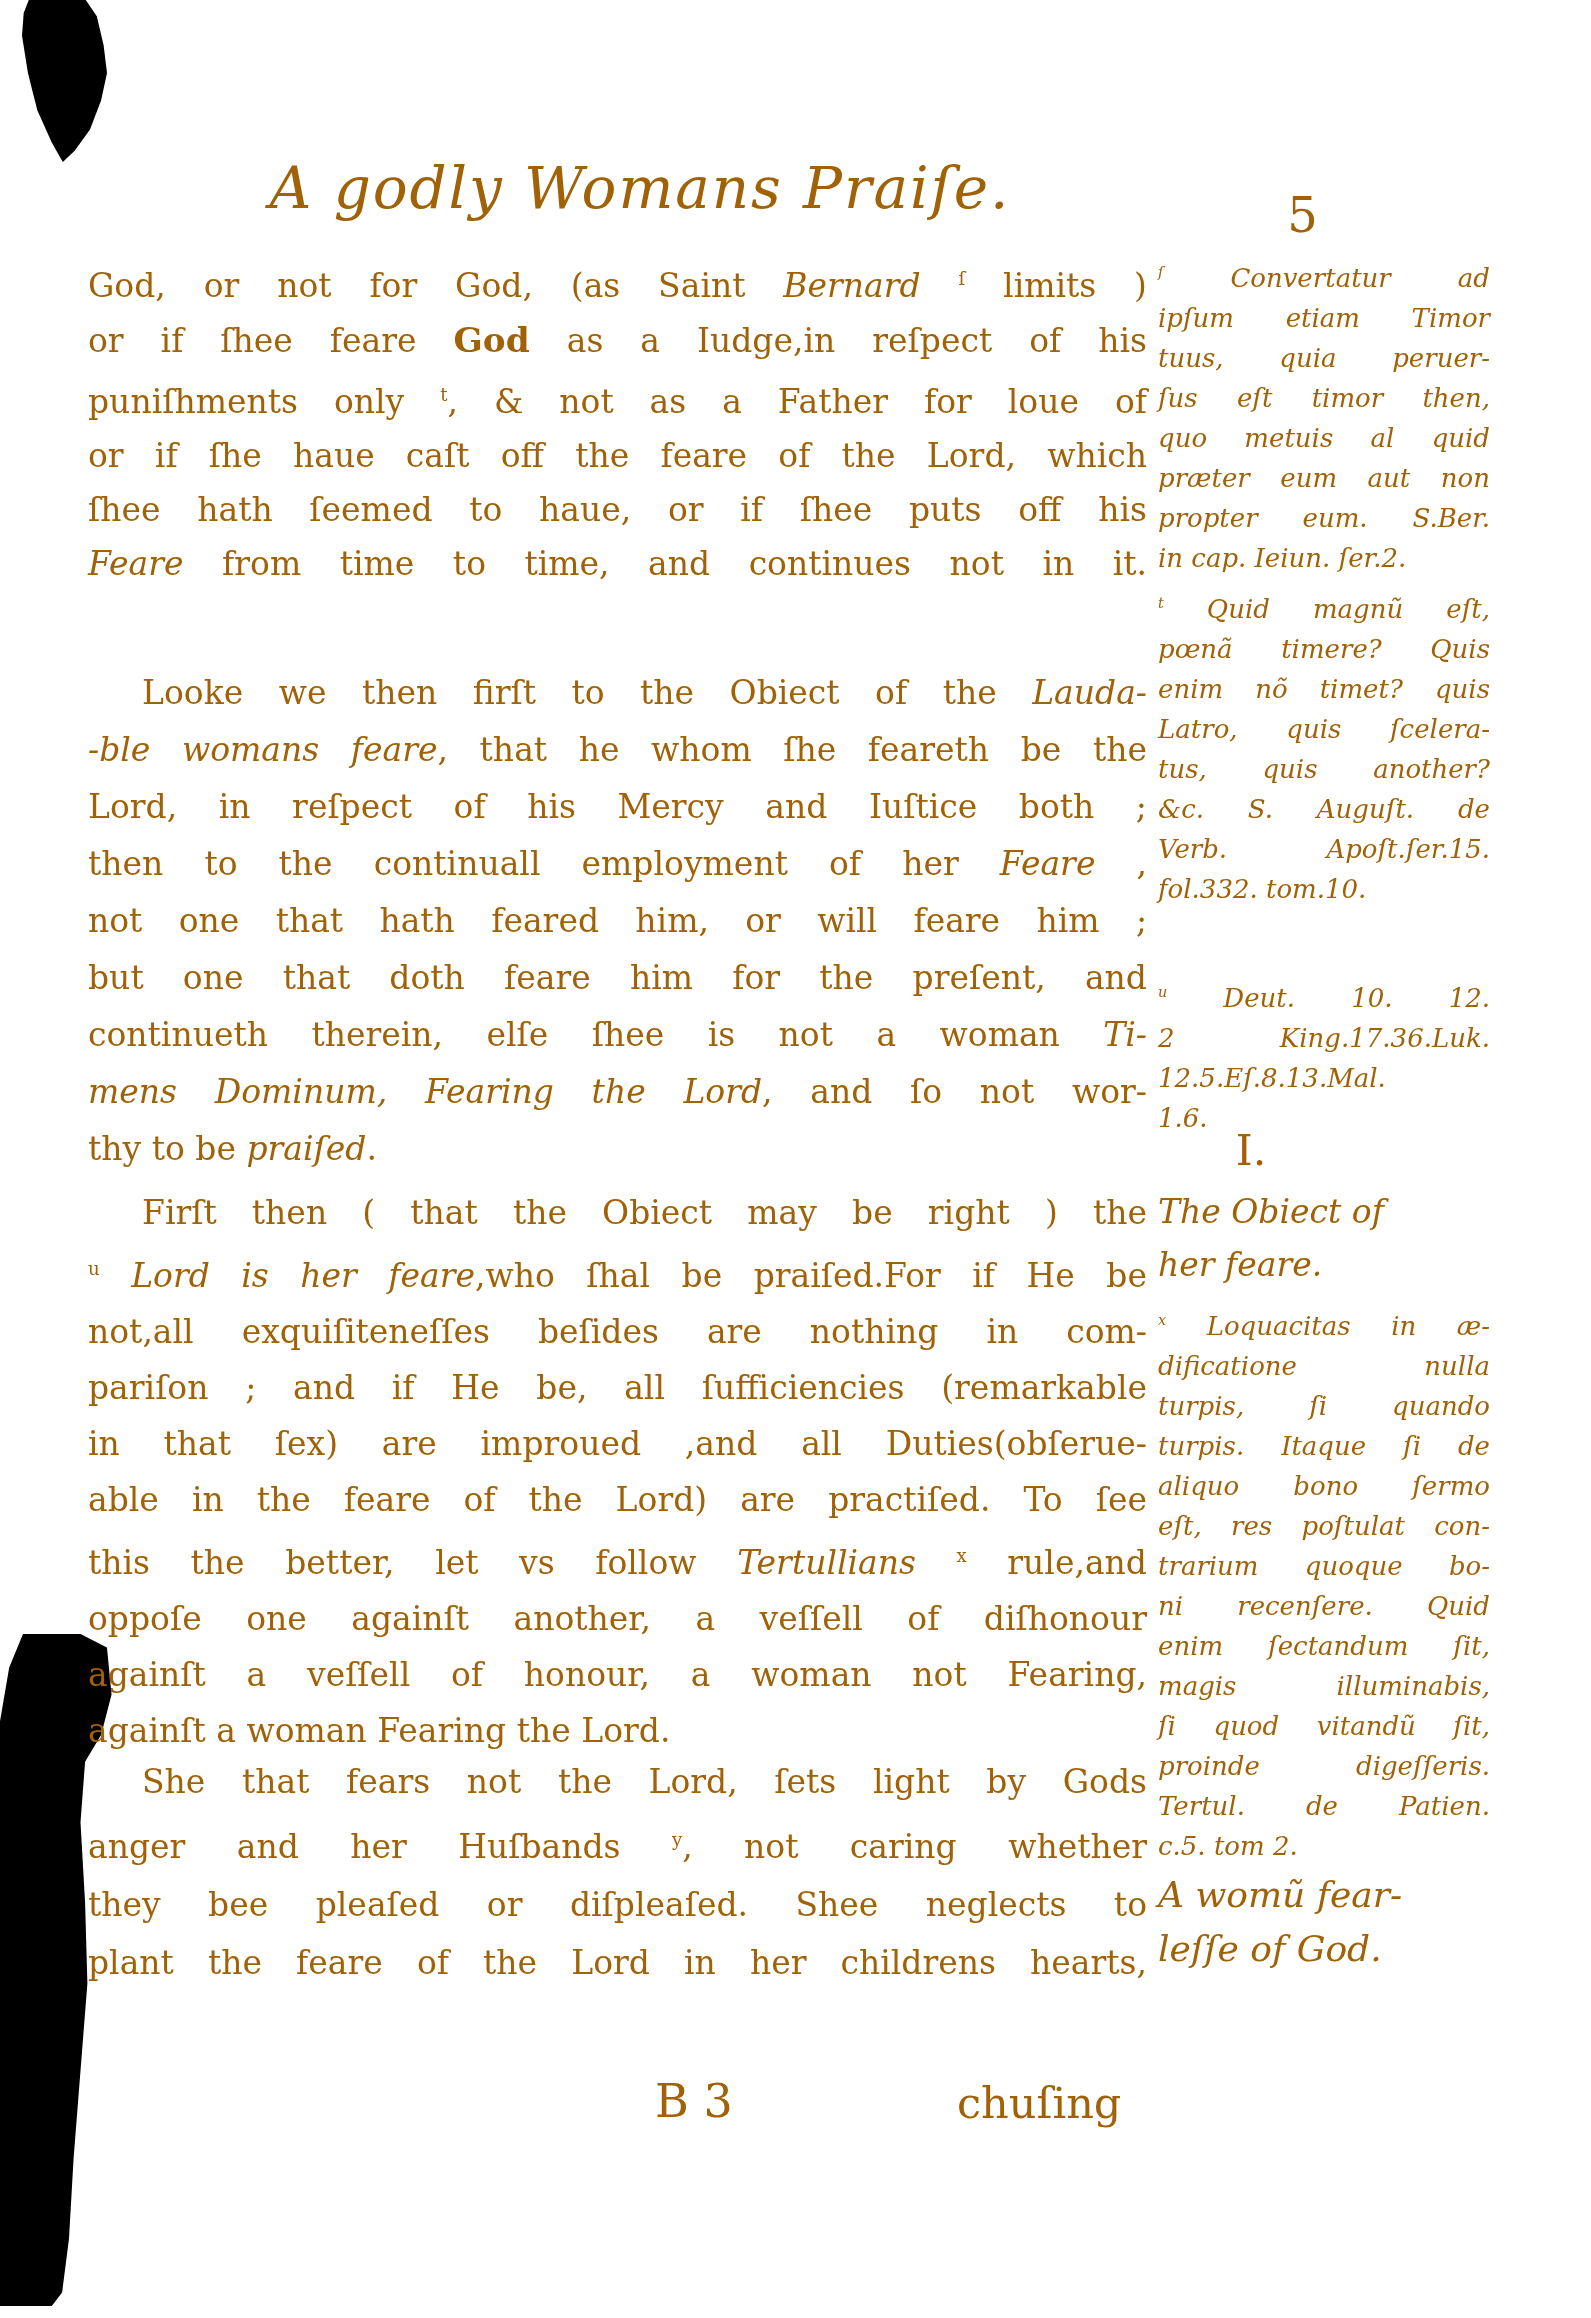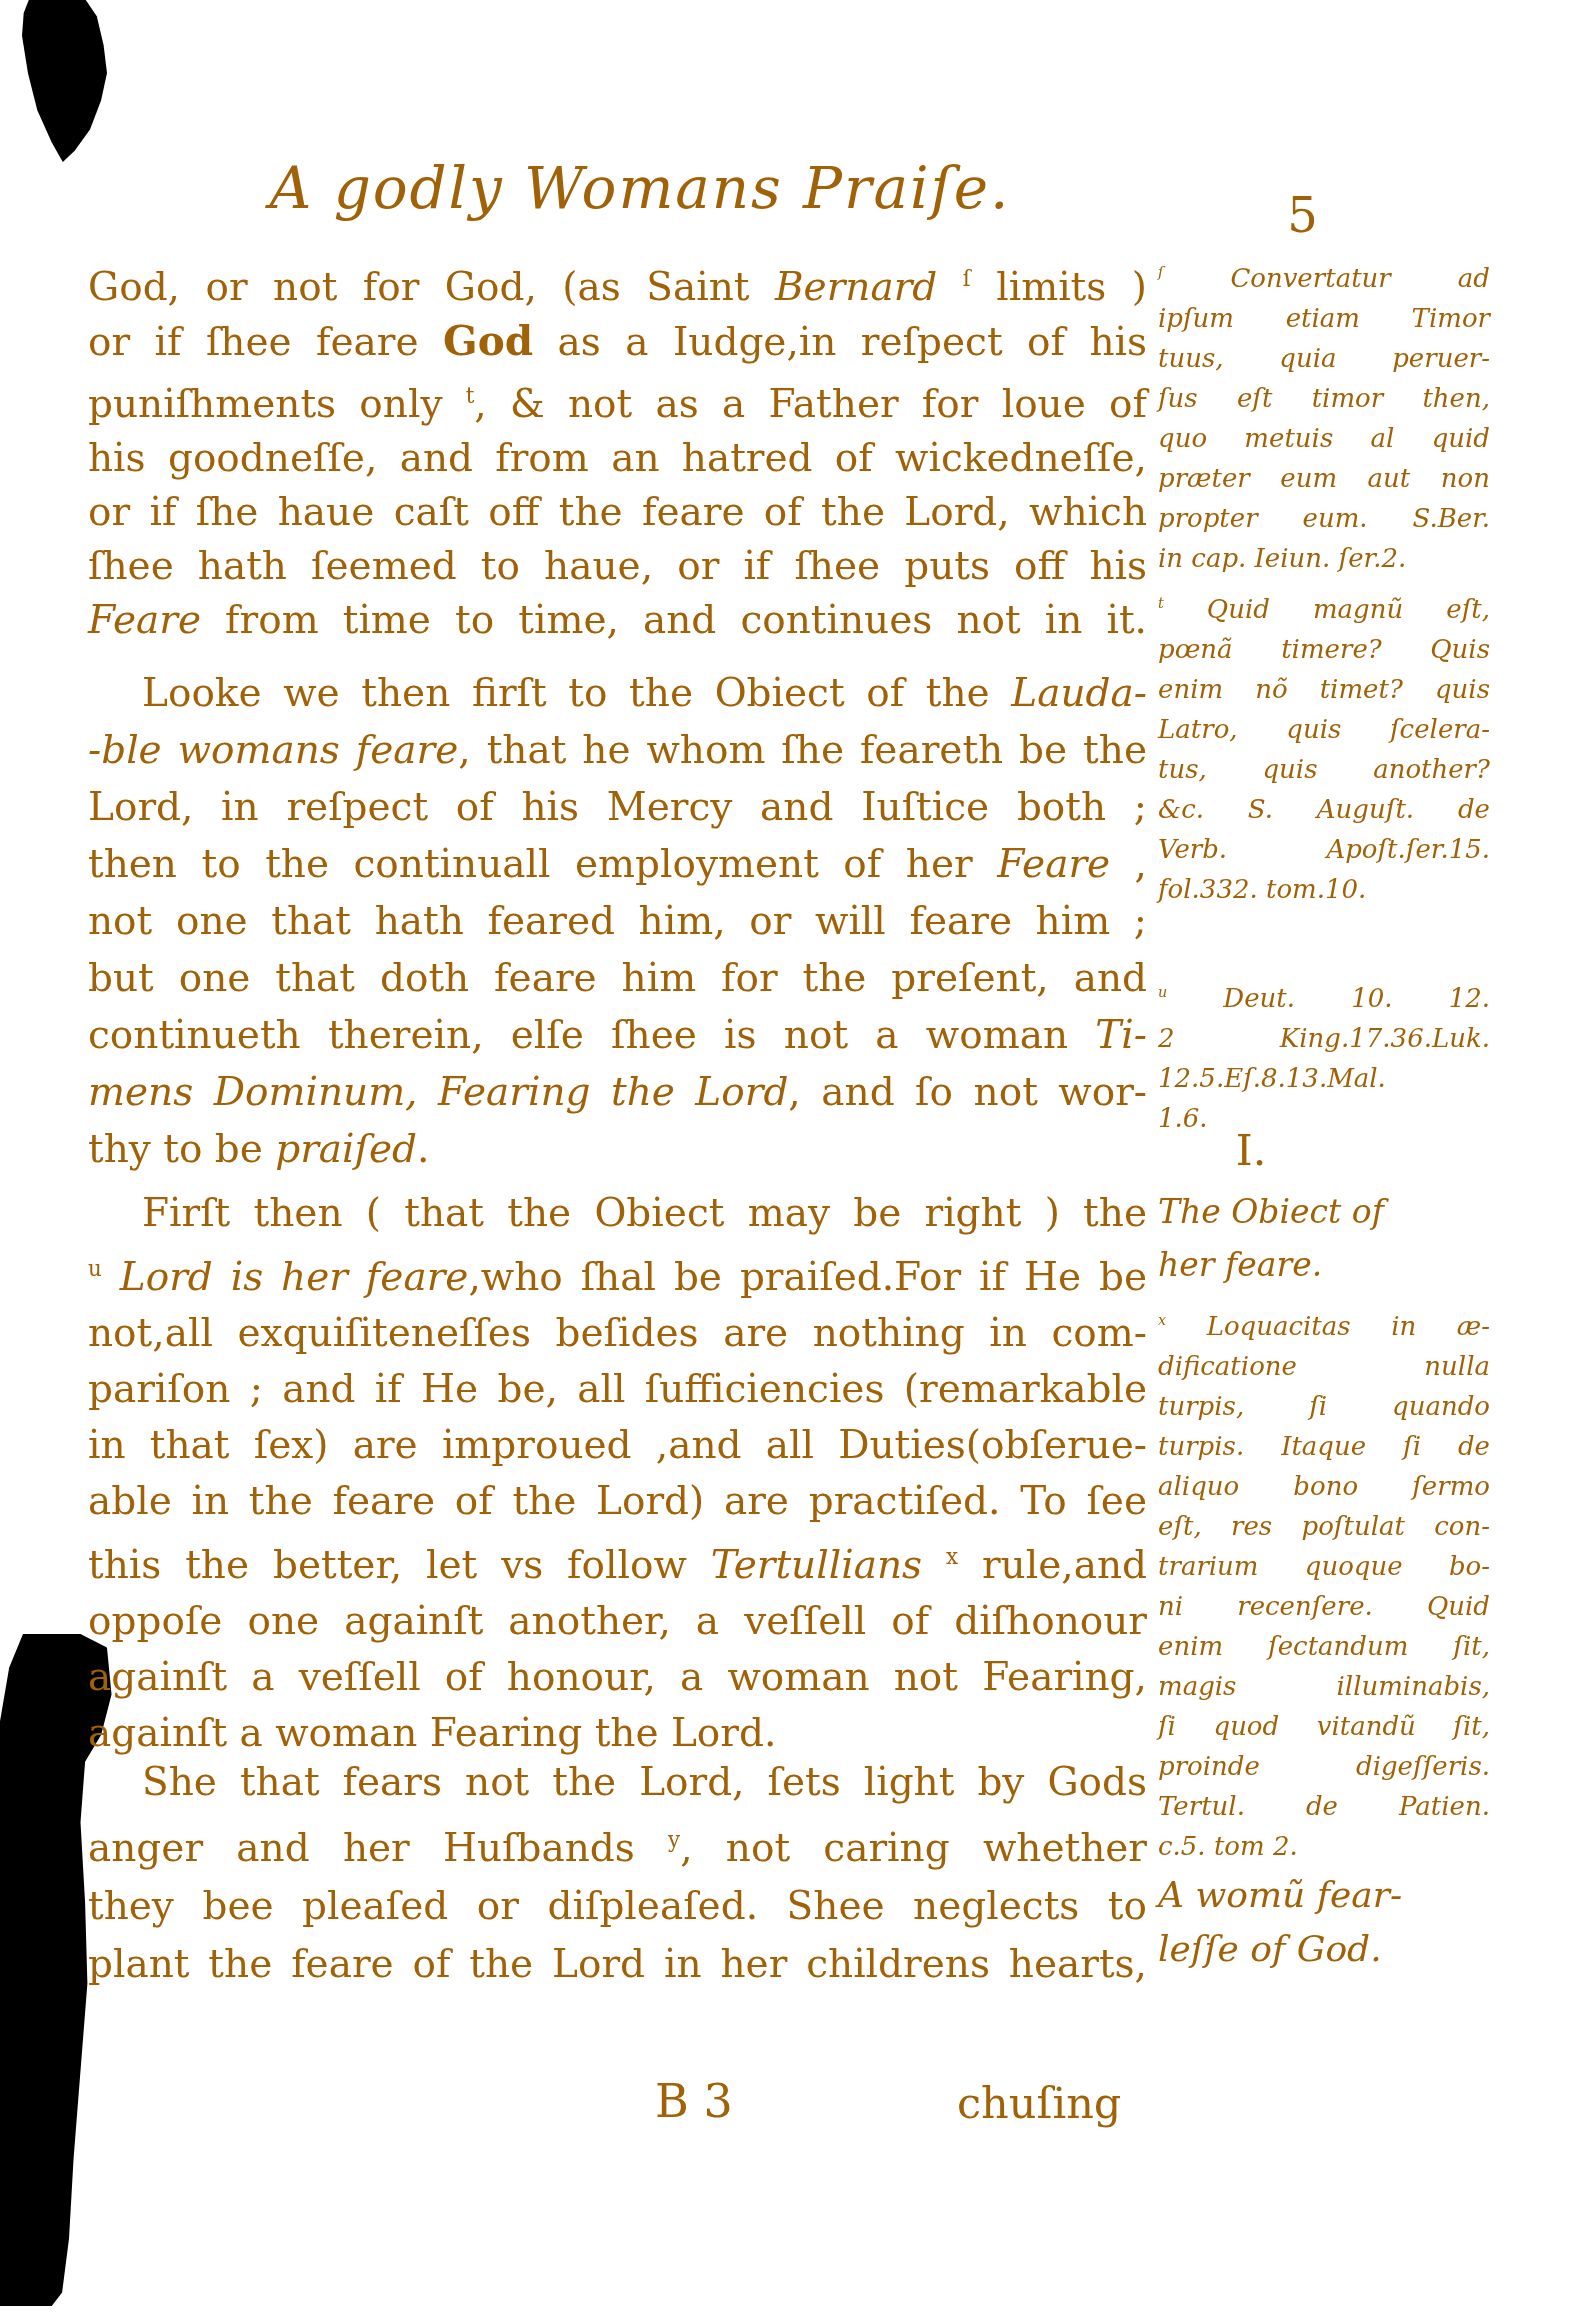--- a/index.html
+++ b/index.html
@@ -11,21 +11,21 @@
   .blob{position:absolute;background:#000;}
   .blob-top{left:22px;top:0;width:85px;height:162px;
     clip-path:polygon(8% 0,75% 0,88% 10%,96% 28%,100% 45%,93% 62%,80% 80%,62% 93%,48% 100%,35% 88%,18% 68%,7% 45%,0 22%,2% 8%);}
   .blob-left{left:0;top:1634px;width:115px;height:672px;
     clip-path:polygon(20% 0,70% 0,93% 2%,97% 9%,88% 15%,74% 19%,70% 28%,74% 40%,76% 52%,70% 65%,64% 78%,60% 90%,54% 98%,45% 100%,0 100%,0 13%,8% 5%);}
 
   .running-head{position:absolute;top:154px;left:232px;width:816px;text-align:center;
     font-style:italic;font-size:58px;letter-spacing:1.9px;white-space:nowrap;}
   .page-num{position:absolute;top:187px;left:1260px;width:85px;text-align:center;font-size:48px;}
 
-  .para{position:absolute;left:88px;width:1059px;font-size:39px;}
+  .para{position:absolute;left:88px;width:1059px;font-size:33px;}
   #p0{top:252px;line-height:54px;}
   #p1{top:664px;line-height:57px;}
   #p2{top:1185px;line-height:56px;}
   #p3{top:1753px;line-height:58px;}
 
   .tline{text-align:justify;text-align-last:justify;}
   .lastleft{text-align-last:left;}
   .it{font-style:italic;}
   .em{font-weight:bold;font-size:1.04em;}
   .sup{font-size:.55em;vertical-align:super;}
@@ -57,21 +57,20 @@
   <div class="blob blob-top"></div>
   <div class="blob blob-left"></div>
 
   <div class="running-head">A godly Womans Praiſe.</div>
   <div class="page-num">5</div>
 
   <div class="para" id="p0">
       <div class="tline"><span>God, or not for God, (as Saint </span><span class="it">Bernard</span><span> </span><span class="sup">ſ</span><span> limits )</span></div>
       <div class="tline"><span>or if ſhee feare </span><span class="em">God</span><span> as a Iudge,in reſpect of his</span></div>
       <div class="tline"><span>puniſhments only </span><span class="sup">t</span><span>, &amp; not as a Father for loue of</span></div>
-      <div class="tline"><span>his goodneſſe, and from an hatred of wickedneſſe,</span></div>
       <div class="tline"><span>or if ſhe haue caſt off the feare of the Lord, which</span></div>
       <div class="tline"><span>ſhee hath ſeemed to haue, or if ſhee puts off his</span></div>
       <div class="tline"><span class="it">Feare</span><span> from time to time, and continues not in it.</span></div>
     </div>
   <div class="para" id="p1">
       <div class="tline" style="text-indent: 54px;"><span>Looke we then firſt to the Obiect of the </span><span class="it">Lauda-</span></div>
       <div class="tline"><span class="it">-ble womans feare</span><span>, that he whom ſhe feareth be the</span></div>
       <div class="tline"><span>Lord, in reſpect of his Mercy and Iuſtice both ;</span></div>
       <div class="tline"><span>then to the continuall employment of her </span><span class="it">Feare</span><span> ,</span></div>
       <div class="tline"><span>not one that hath feared him, or will feare him ;</span></div>

